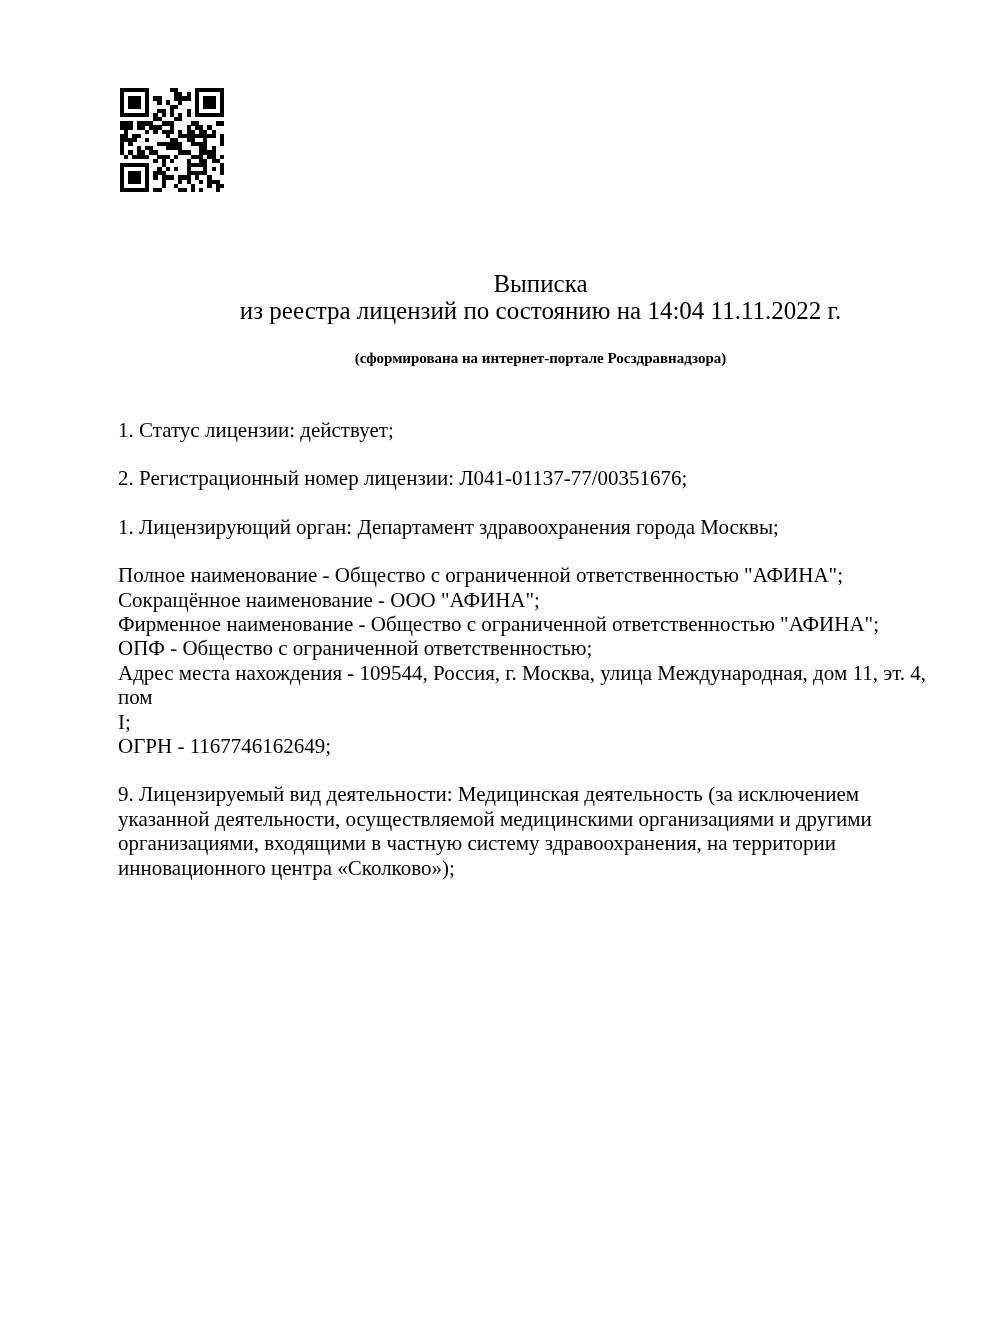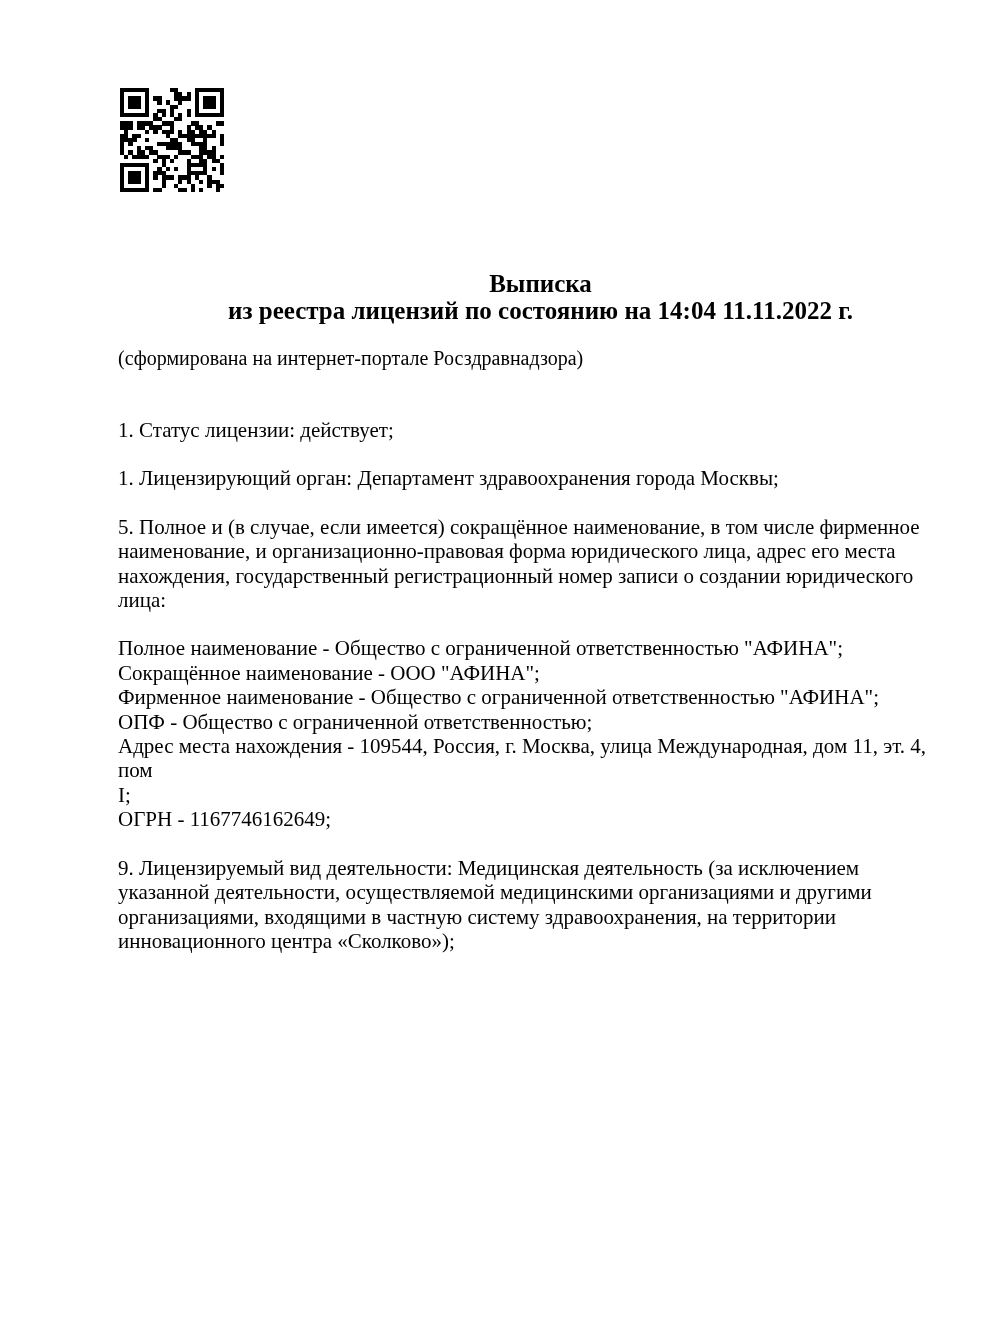--- a/index.html
+++ b/index.html
@@ -24,33 +24,34 @@
     width: 104px;
     height: 104px;
     shape-rendering: crispEdges;
   }
   .title {
     position: absolute;
     left: 118px;
     top: 270px;
     width: 845px;
     text-align: center;
-    font-weight: bold;
+    font-weight: normal;
     font-size: 25px;
     line-height: 27px;
     white-space: nowrap;
   }
   .subtitle {
     position: absolute;
     left: 118px;
     top: 348px;
     width: 845px;
-    text-align: left;
-    font-size: 20px;
+    text-align: center;
+    font-size: 15px;
     line-height: 20px;
+    font-weight: bold;
   }
   .paragraphs {
     position: absolute;
     left: 118px;
     top: 418px;
     width: 845px;
     font-size: 21px;
     line-height: 24.4px;
   }
   .para {
@@ -373,22 +374,22 @@
 
   <div class="title">
     <div>Выписка</div>
     <div>из реестра лицензий по состоянию на 14:04 11.11.2022 г.</div>
   </div>
 
   <div class="subtitle">(сформирована на интернет-портале Росздравнадзора)</div>
 
   <div class="paragraphs">
     <p class="para">1. Статус лицензии: действует;</p>
+    <p class="para">2. Регистрационный номер лицензии: Л041-01137-77/00351676;</p>
     <p class="para">1. Лицензирующий орган: Департамент здравоохранения города Москвы;</p>
-    <p class="para">5. Полное и (в случае, если имеется) сокращённое наименование, в том числе фирменное наименование, и организационно-правовая форма юридического лица, адрес его места нахождения, государственный регистрационный номер записи о создании юридического лица:</p>
     <p class="para">Полное наименование - Общество с ограниченной ответственностью "АФИНА";
 Сокращённое наименование - ООО "АФИНА";
 Фирменное наименование - Общество с ограниченной ответственностью "АФИНА";
 ОПФ - Общество с ограниченной ответственностью;
 Адрес места нахождения - 109544, Россия, г. Москва, улица Международная, дом 11, эт. 4, пом
 I;
 ОГРН - 1167746162649;</p>
     <p class="para">9. Лицензируемый вид деятельности: Медицинская деятельность (за исключением указанной деятельности, осуществляемой медицинскими организациями и другими организациями, входящими в частную систему здравоохранения, на территории инновационного центра «Сколково»);</p>
   </div>
 

